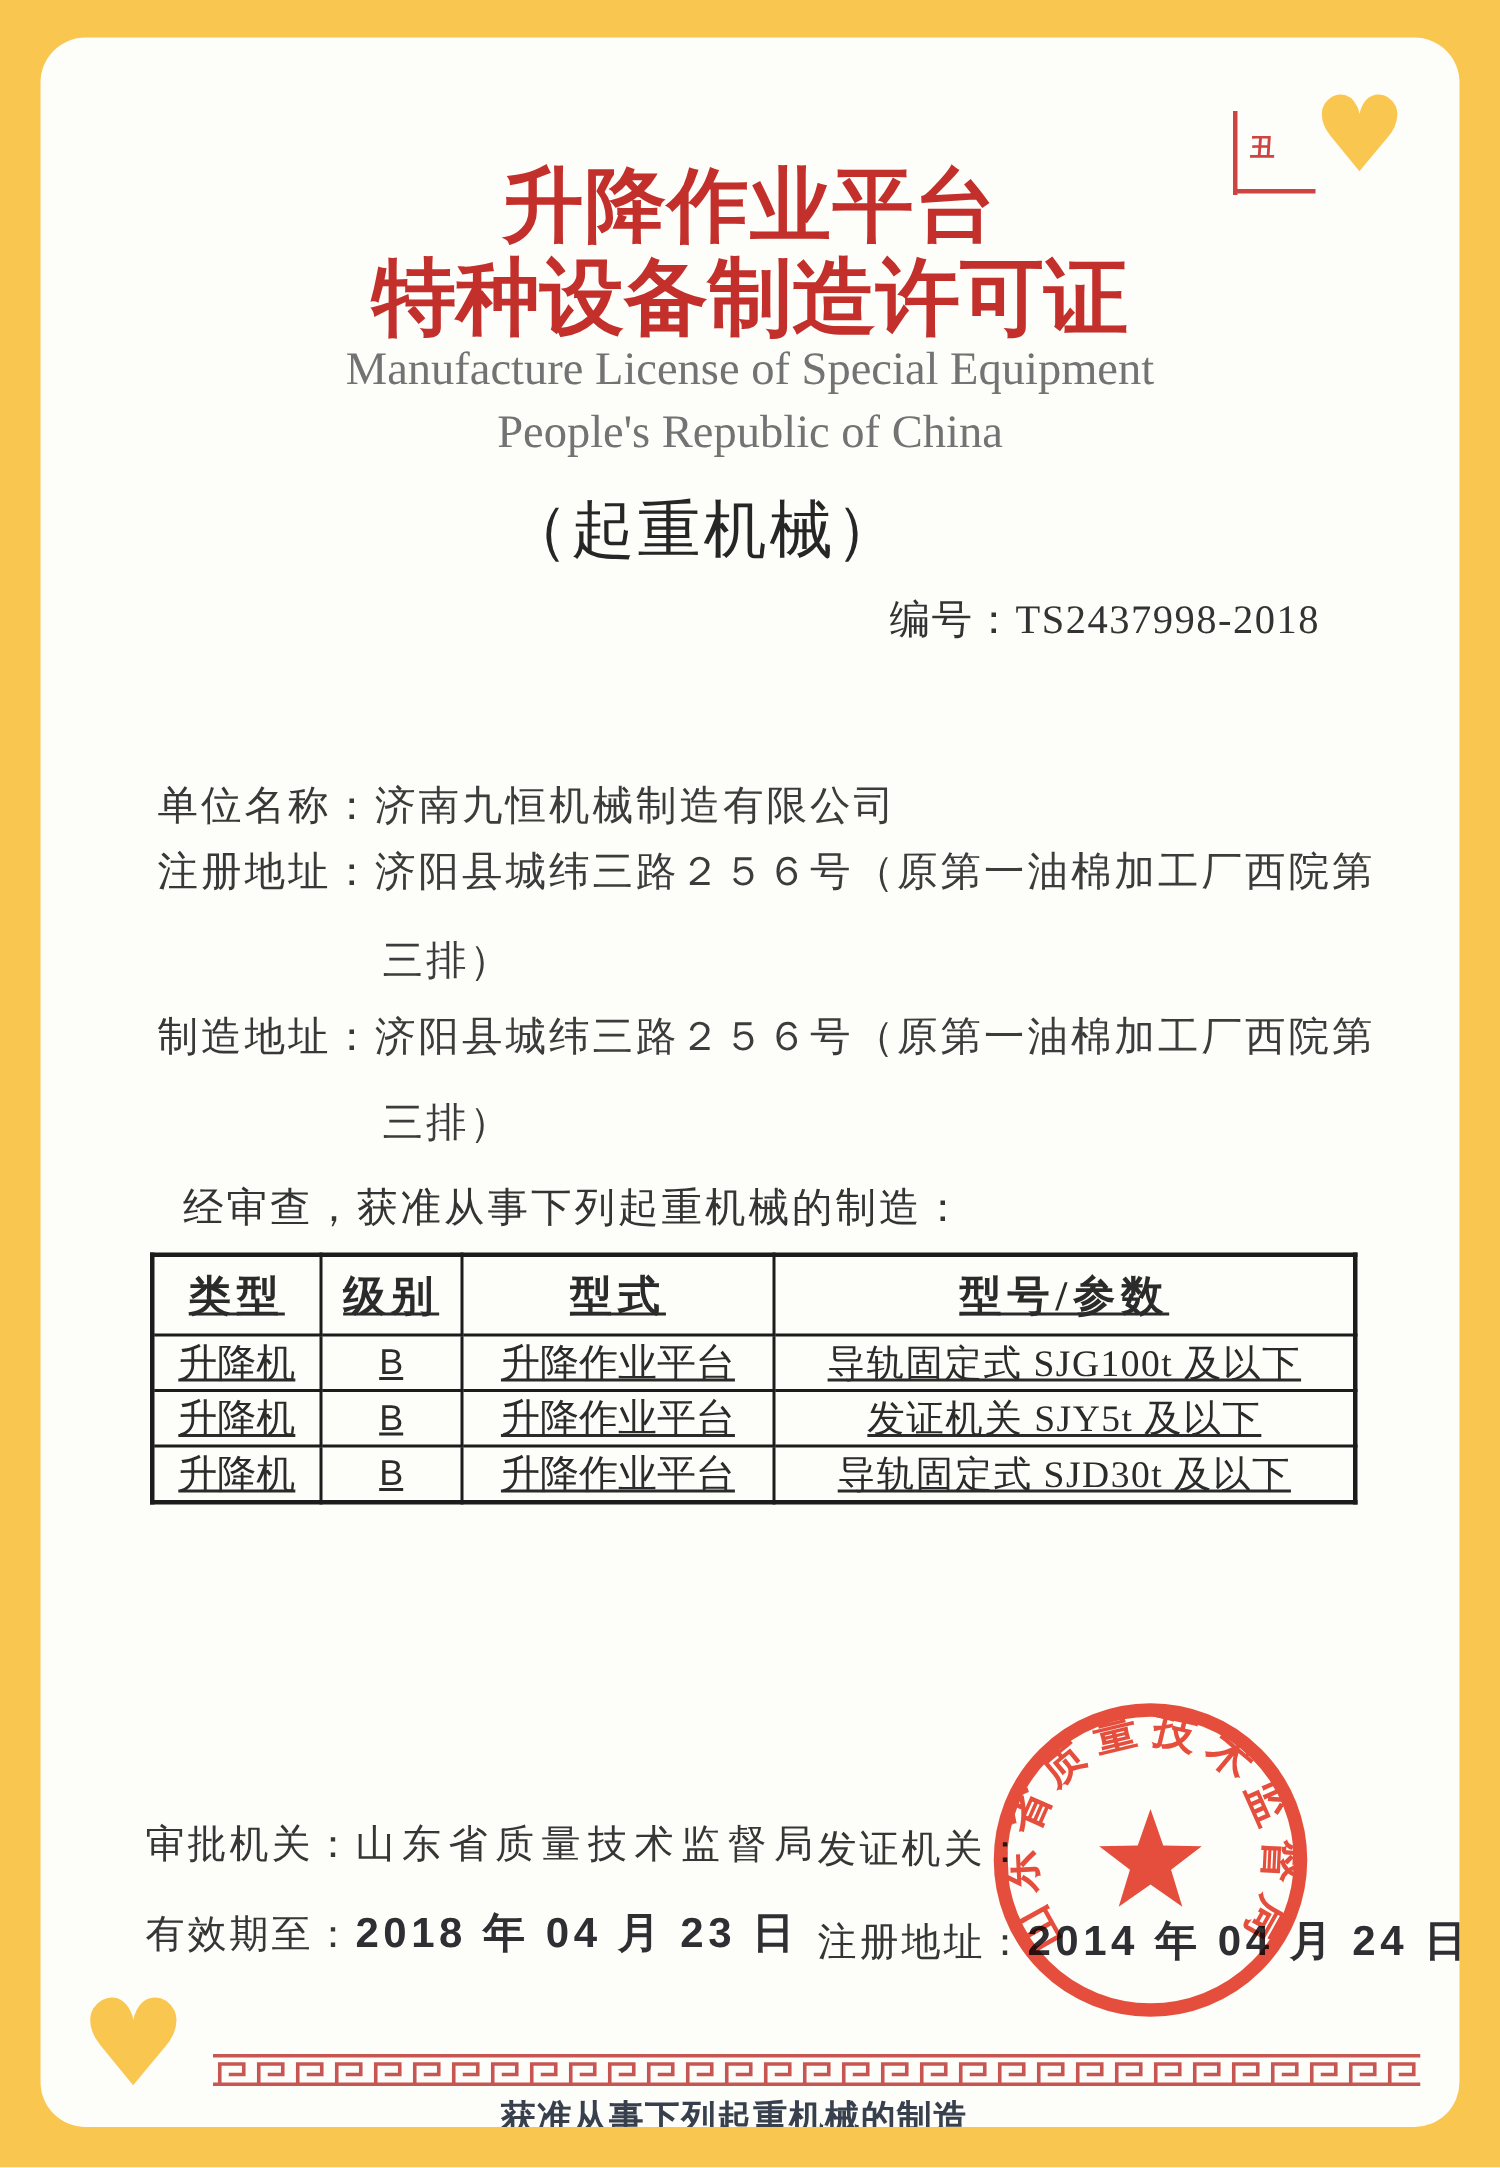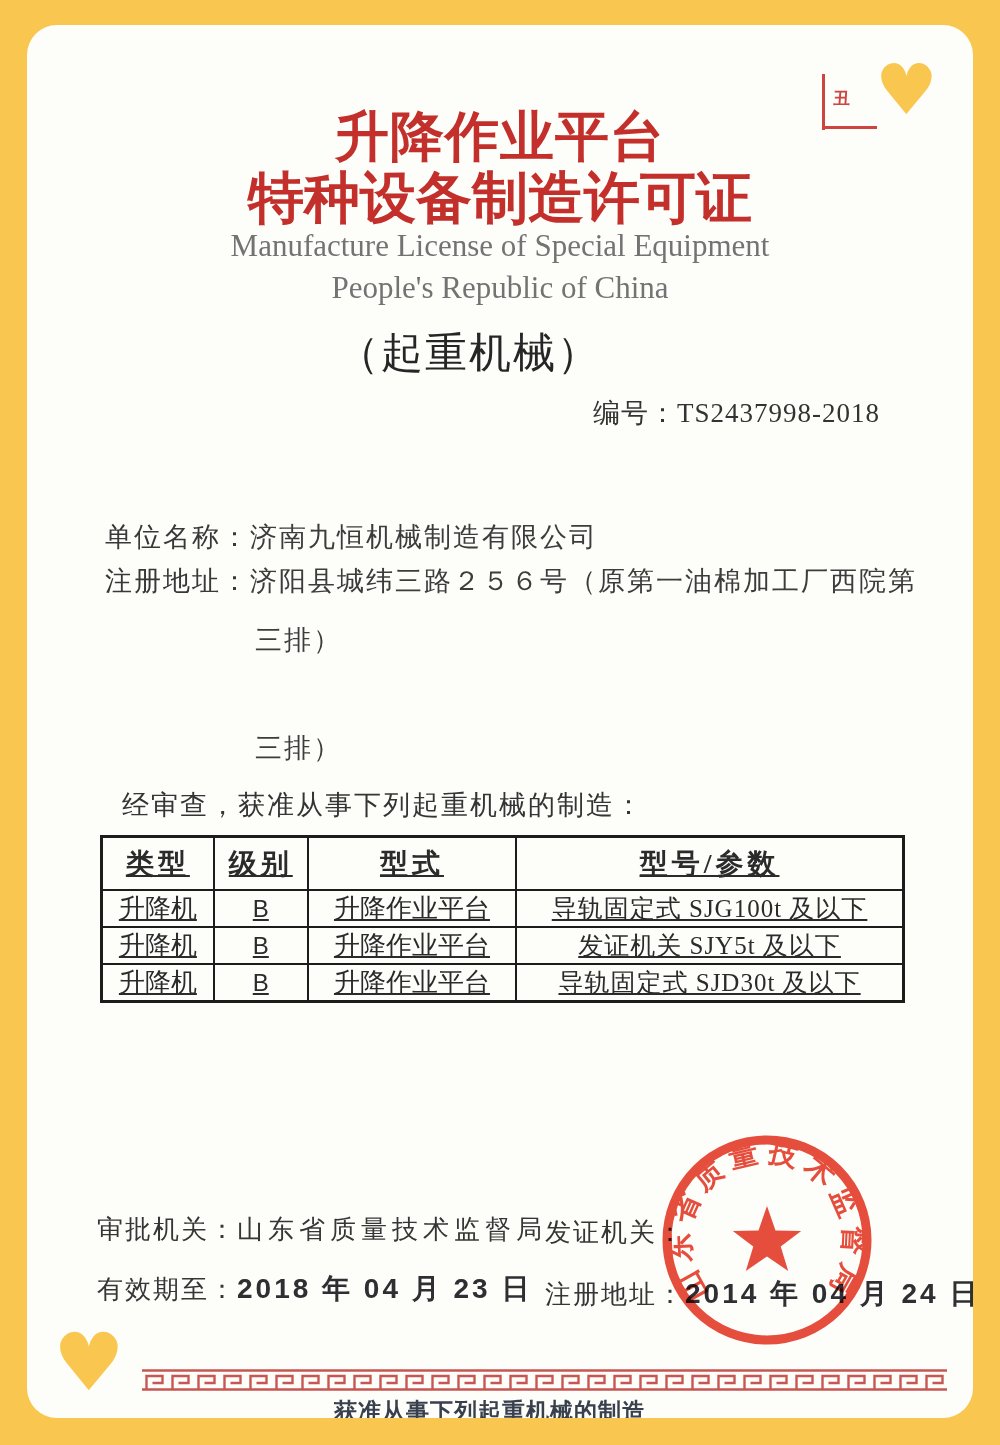--- a/index.html
+++ b/index.html
@@ -84,20 +84,23 @@
 
     <div class="line field" style="left:78px;top:478px;margin-top:16px;">
       <span class="lab">单位名称：</span><span>济南九恒机械制造有限公司</span>
     </div>
     <div class="line field" style="left:78px;top:538px;">
       <span class="lab">注册地址：</span><span>济阳县城纬三路２５６号（原第一油棉加工厂西院第</span>
     </div>
     <div class="line field" style="left:228px;top:597px;">
       <span>三排）</span>
     </div>
+    <div class="line field" style="left:78px;top:648px;">
+      <span class="lab">制造地址：</span><span>济阳县城纬三路２５６号（原第一油棉加工厂西院第</span>
+    </div>
     <div class="line field" style="left:228px;top:705px;">
       <span>三排）</span>
     </div>
     <div class="line note" style="left:95px;top:762px;">经审查，获准从事下列起重机械的制造：</div>
 
     <table class="lic">
       <colgroup>
           <col class="c1">
           <col class="c2">
           <col class="c3">

